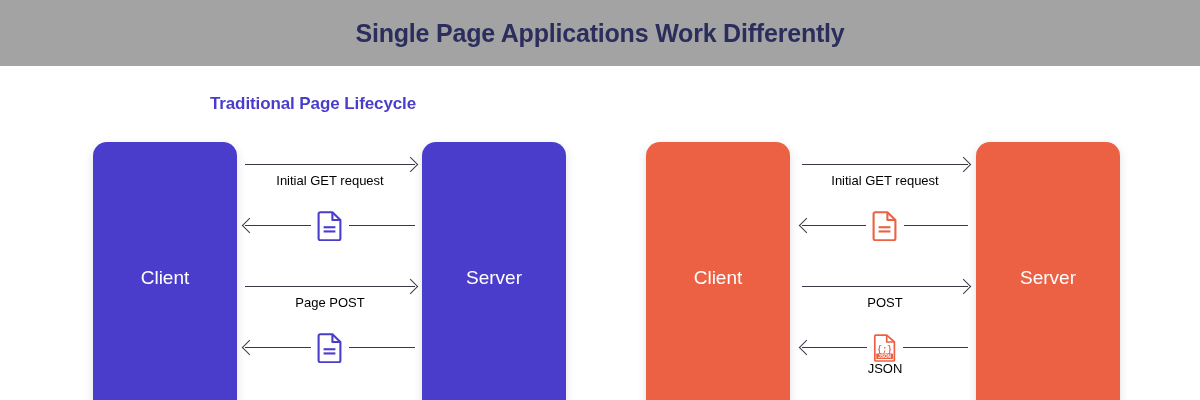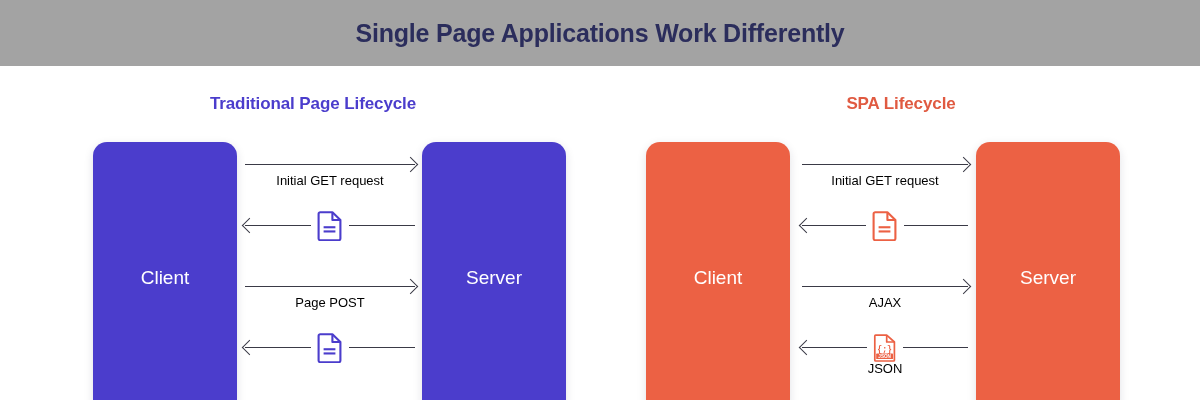--- a/index.html
+++ b/index.html
@@ -198,21 +198,20 @@
           <rect x="6.6" y="15.2" width="11.8" height="2.1" fill="#4b3dcc"></rect>
           <rect x="6.6" y="19.4" width="11.8" height="2.1" fill="#4b3dcc"></rect>
         </svg>
       </span>
     </div>
   </div>
 </div>
 
 <div class="panel panel-right">
 
-  <div class="panel-title">SPA Lifecycle</div>
 
   <div class="node-box node-client">
     <span>Client</span>
   </div>
 
   <div class="node-box node-server">
     <span>Server</span>
   </div>
 
   <div class="flow row-1">
@@ -236,21 +235,21 @@
         </svg>
       </span>
     </div>
   </div>
 
   <div class="flow row-3">
     <div class="arrow-row">
       <div class="arrow-line"></div>
       <div class="arrow-head right"></div>
     </div>
-    <div class="arrow-label">AJAX</div>
+    <div class="arrow-label">POST</div>
   </div>
 
   <div class="flow row-4">
     <div class="arrow-row">
       <div class="arrow-line"></div>
       <div class="arrow-head left"></div>
       <span class="line-icon">
         <svg width="24" height="28" viewBox="0 0 24 28" fill="none">
           <path d="M2.6 1.1h11.1L21.4 8v18.2a0.8 0.8 0 0 1-0.8 0.8H2.6a0.8 0.8 0 0 1-0.8-0.8V1.9a0.8 0.8 0 0 1 0.8-0.8z" stroke="#ec6144" stroke-width="1.7" stroke-linejoin="round" fill="#ffffff"></path>
           <path d="M13.7 1.3V8h7.5" stroke="#ec6144" stroke-width="1.7" stroke-linejoin="round"></path>

